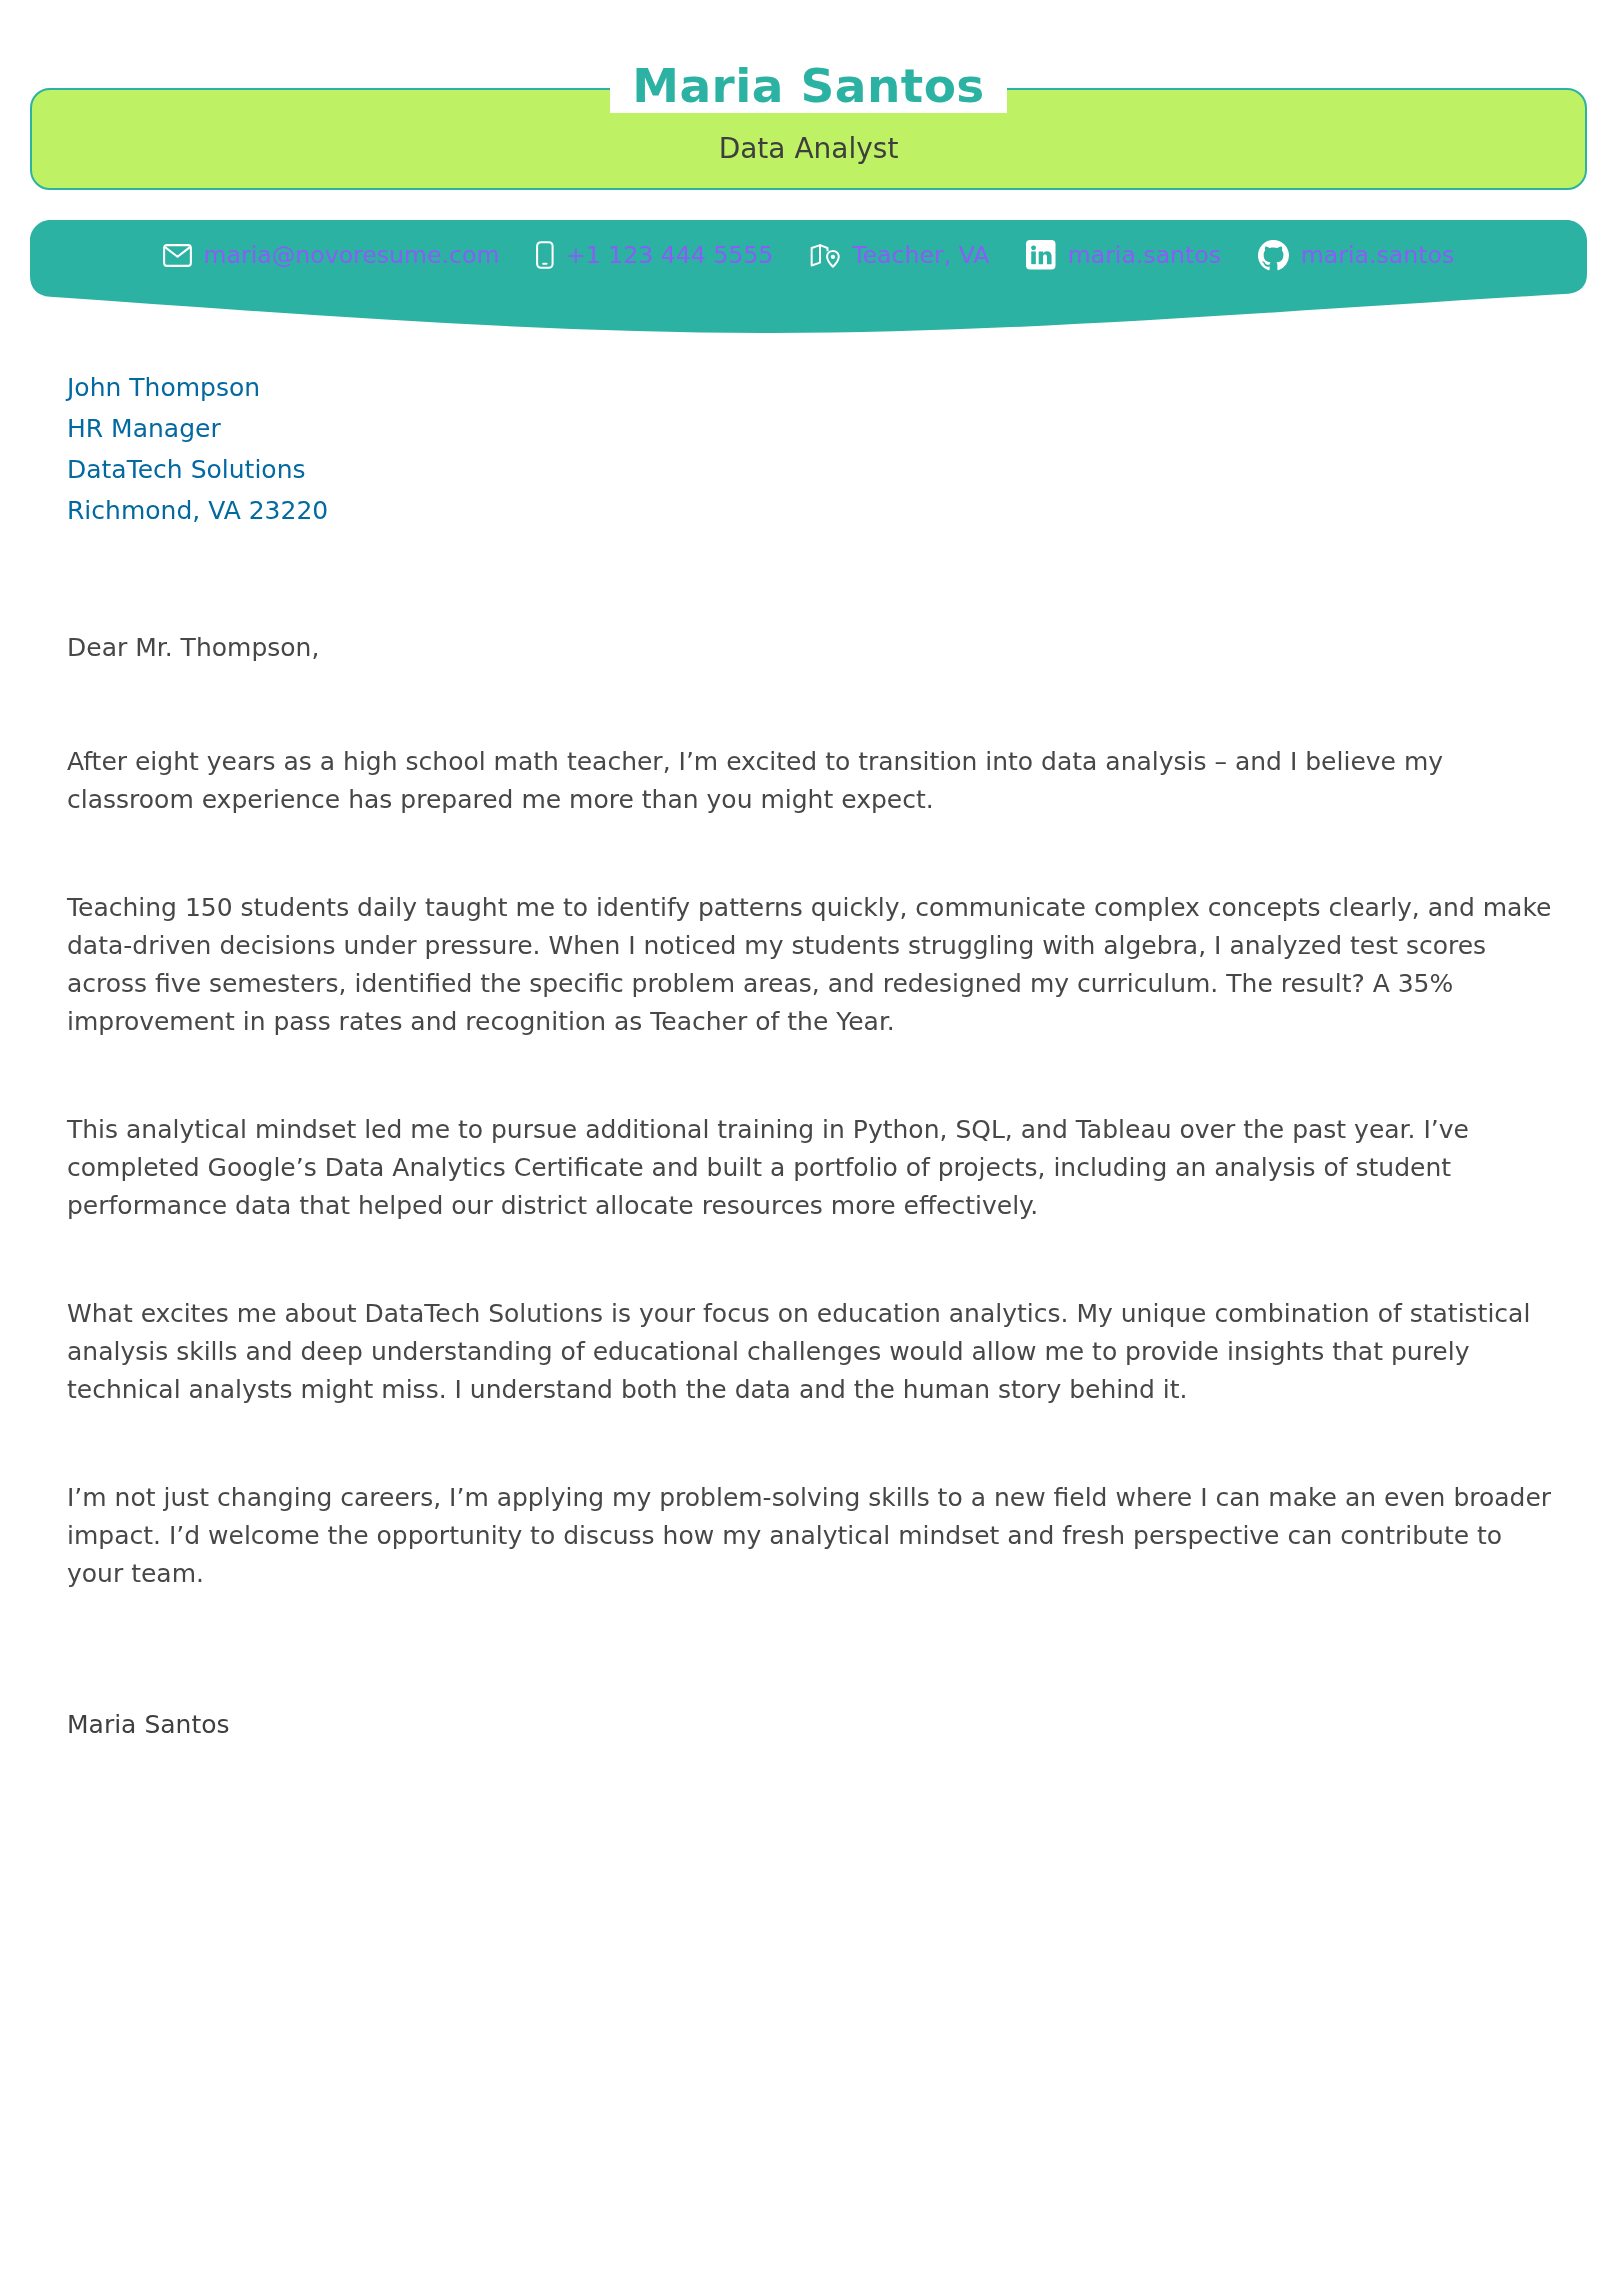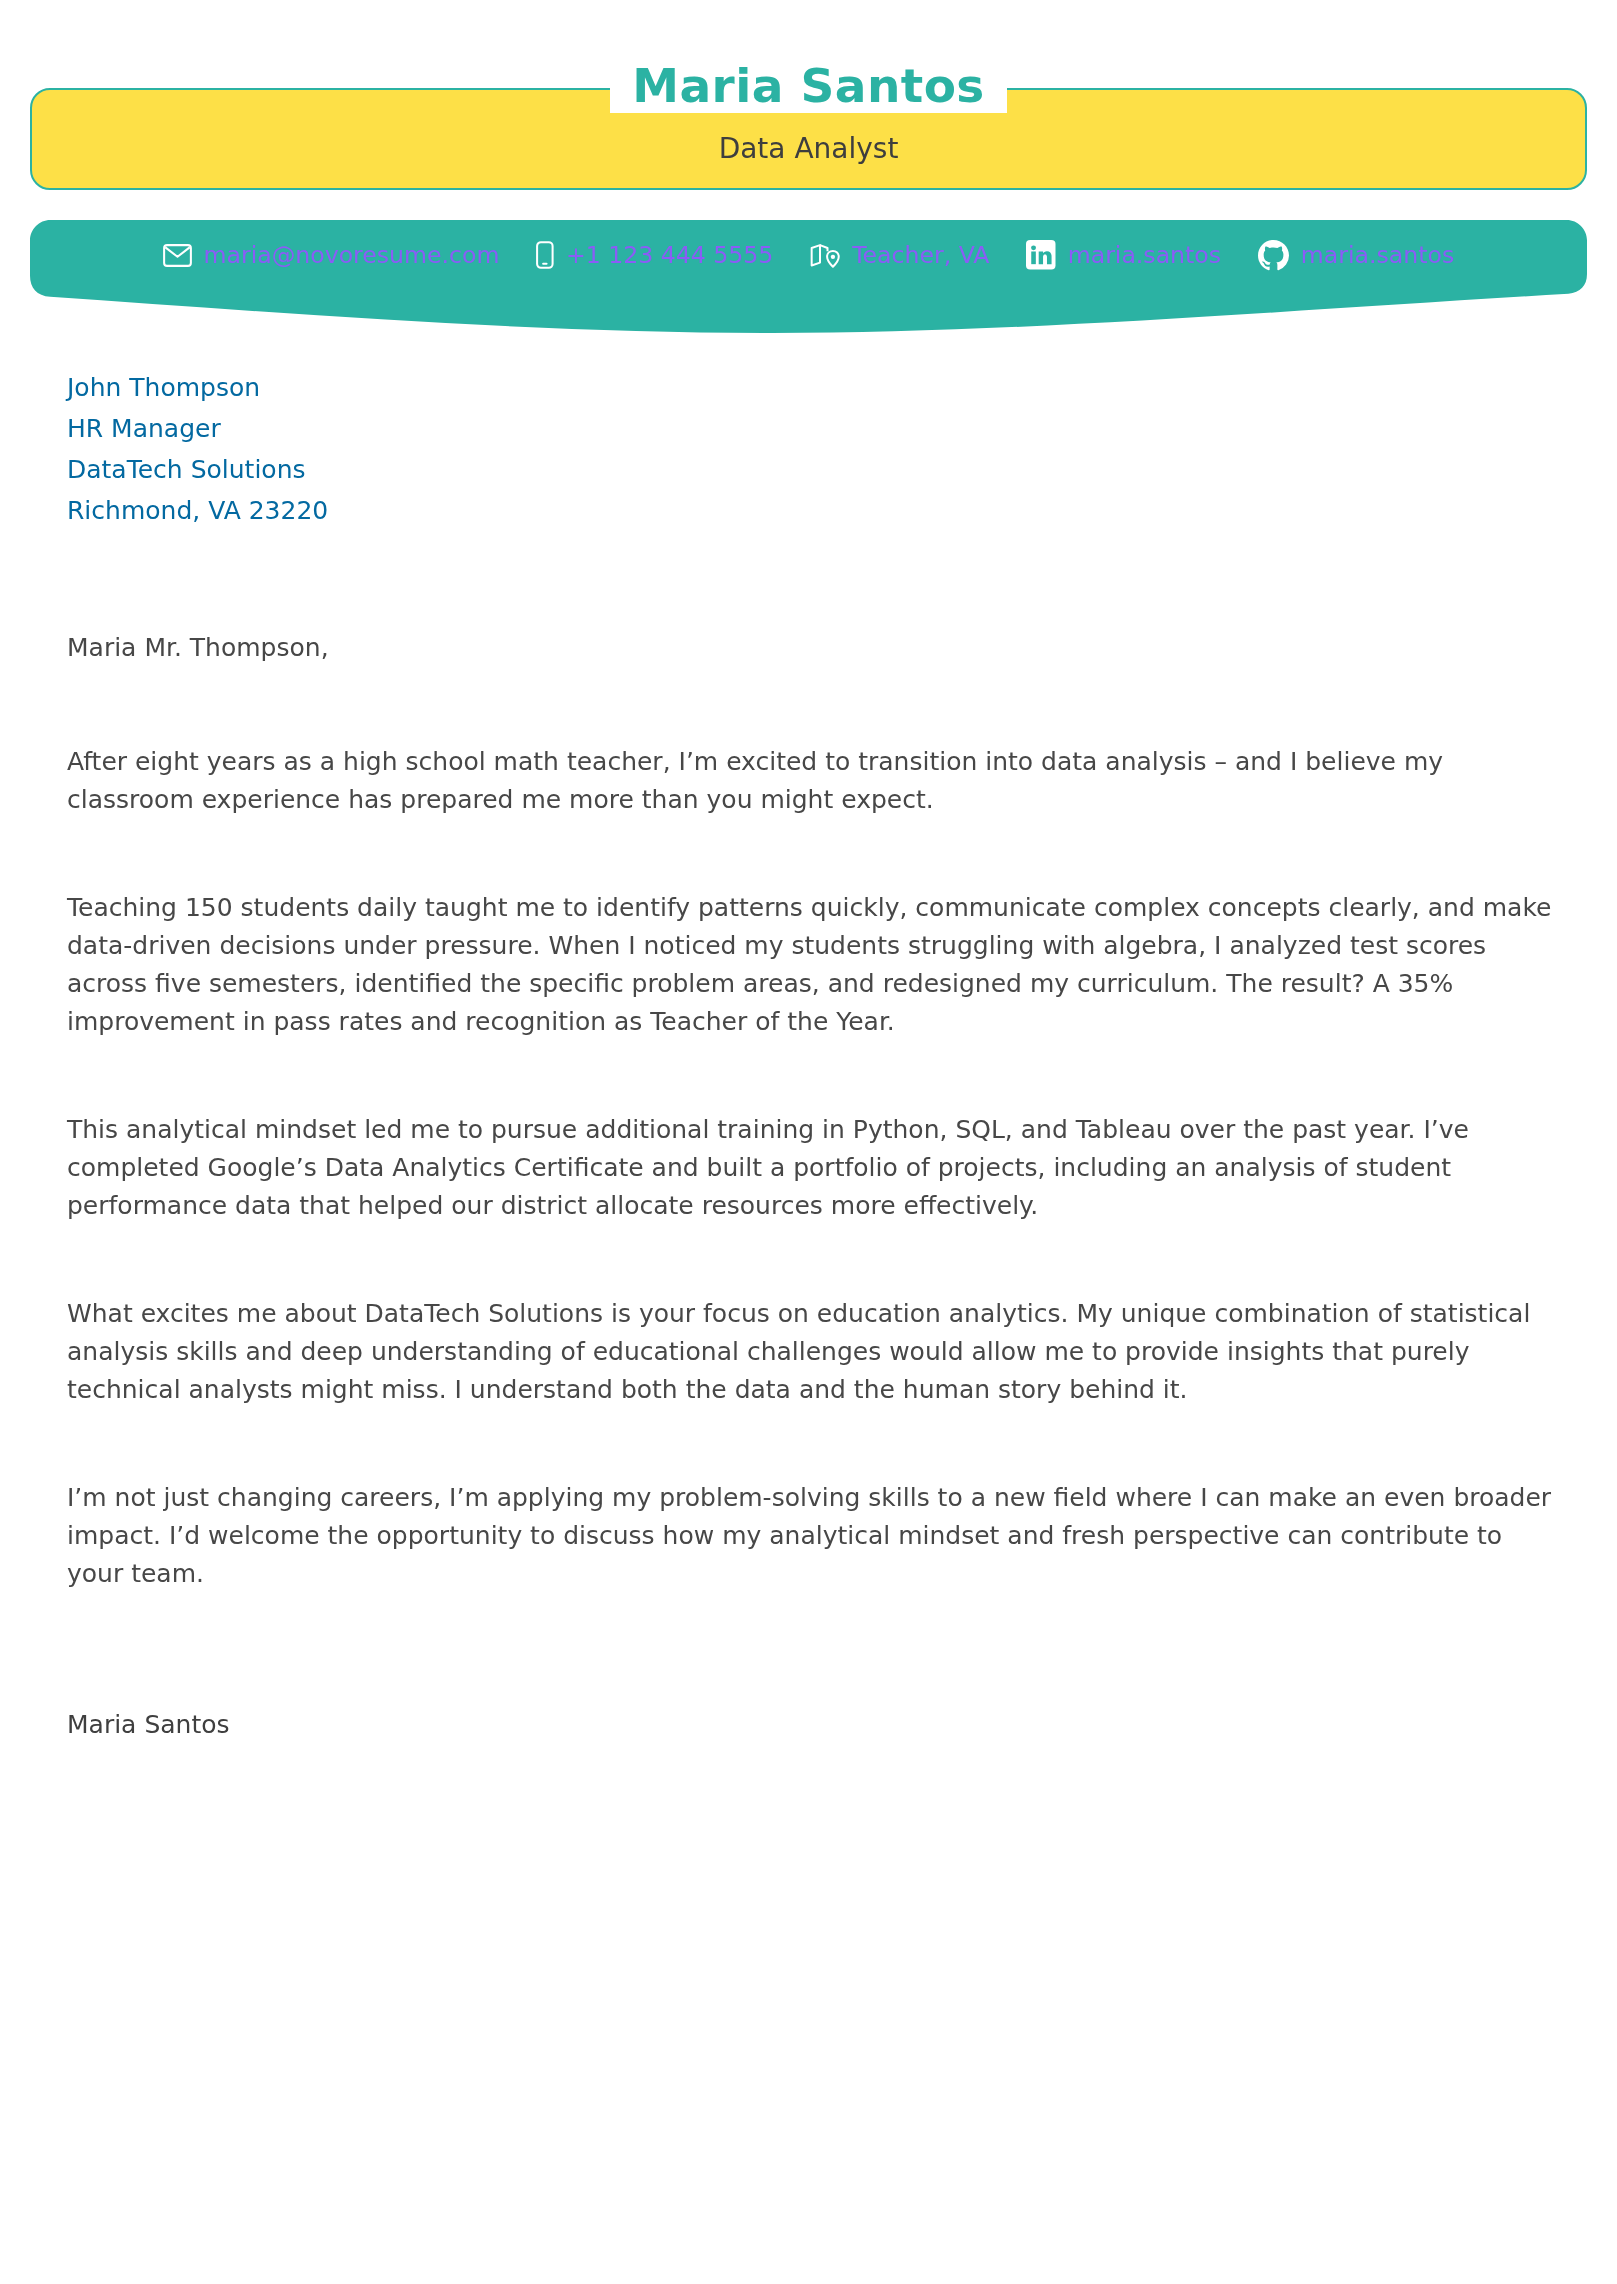--- a/index.html
+++ b/index.html
@@ -11,21 +11,21 @@
     overflow: hidden;
     font-family: "DejaVu Sans", "Liberation Sans", sans-serif;
   }
 
   
   .header-card { position: relative; margin: 88px 30px 0; }
   .header-box {
     height: 98px;
     border: 2.5px solid #2BB2A3;
     border-radius: 20px;
-    background: #fde047;
+    background: #bef264;
   }
   .name {
     position: absolute;
     top: -27px; left: 0;
     width: 100%;
     margin: 0;
     text-align: center;
     font-size: 47px;
     line-height: 49px;
     font-weight: bold;
@@ -130,21 +130,21 @@
   <main class="letter">
 
 
     <div class="recipient">
       <div class="recipient-line">John Thompson</div>
       <div class="recipient-line">HR Manager</div>
       <div class="recipient-line">DataTech Solutions</div>
       <div class="recipient-line">Richmond, VA 23220</div>
     </div>
 
-    <p class="salutation">Maria Mr. Thompson,</p>
+    <p class="salutation">Dear Mr. Thompson,</p>
 
     <p class="para">After eight years as a high school math teacher, I’m excited to transition into data analysis – and I believe my classroom experience has prepared me more than you might expect.</p>
     <p class="para">Teaching 150 students daily taught me to identify patterns quickly, communicate complex concepts clearly, and make data-driven decisions under pressure. When I noticed my students struggling with algebra, I analyzed test scores across five semesters, identified the specific problem areas, and redesigned my curriculum. The result? A 35% improvement in pass rates and recognition as Teacher of the Year.</p>
     <p class="para">This analytical mindset led me to pursue additional training in Python, SQL, and Tableau over the past year. I’ve completed Google’s Data Analytics Certificate and built a portfolio of projects, including an analysis of student performance data that helped our district allocate resources more effectively.</p>
     <p class="para">What excites me about DataTech Solutions is your focus on education analytics. My unique combination of statistical analysis skills and deep understanding of educational challenges would allow me to provide insights that purely technical analysts might miss. I understand both the data and the human story behind it.</p>
     <p class="para">I’m not just changing careers, I’m applying my problem-solving skills to a new field where I can make an even broader impact. I’d welcome the opportunity to discuss how my analytical mindset and fresh perspective can contribute to your team.</p>
 
     <div class="signature-block">
       <div class="signature">Maria Santos</div>
     </div>

